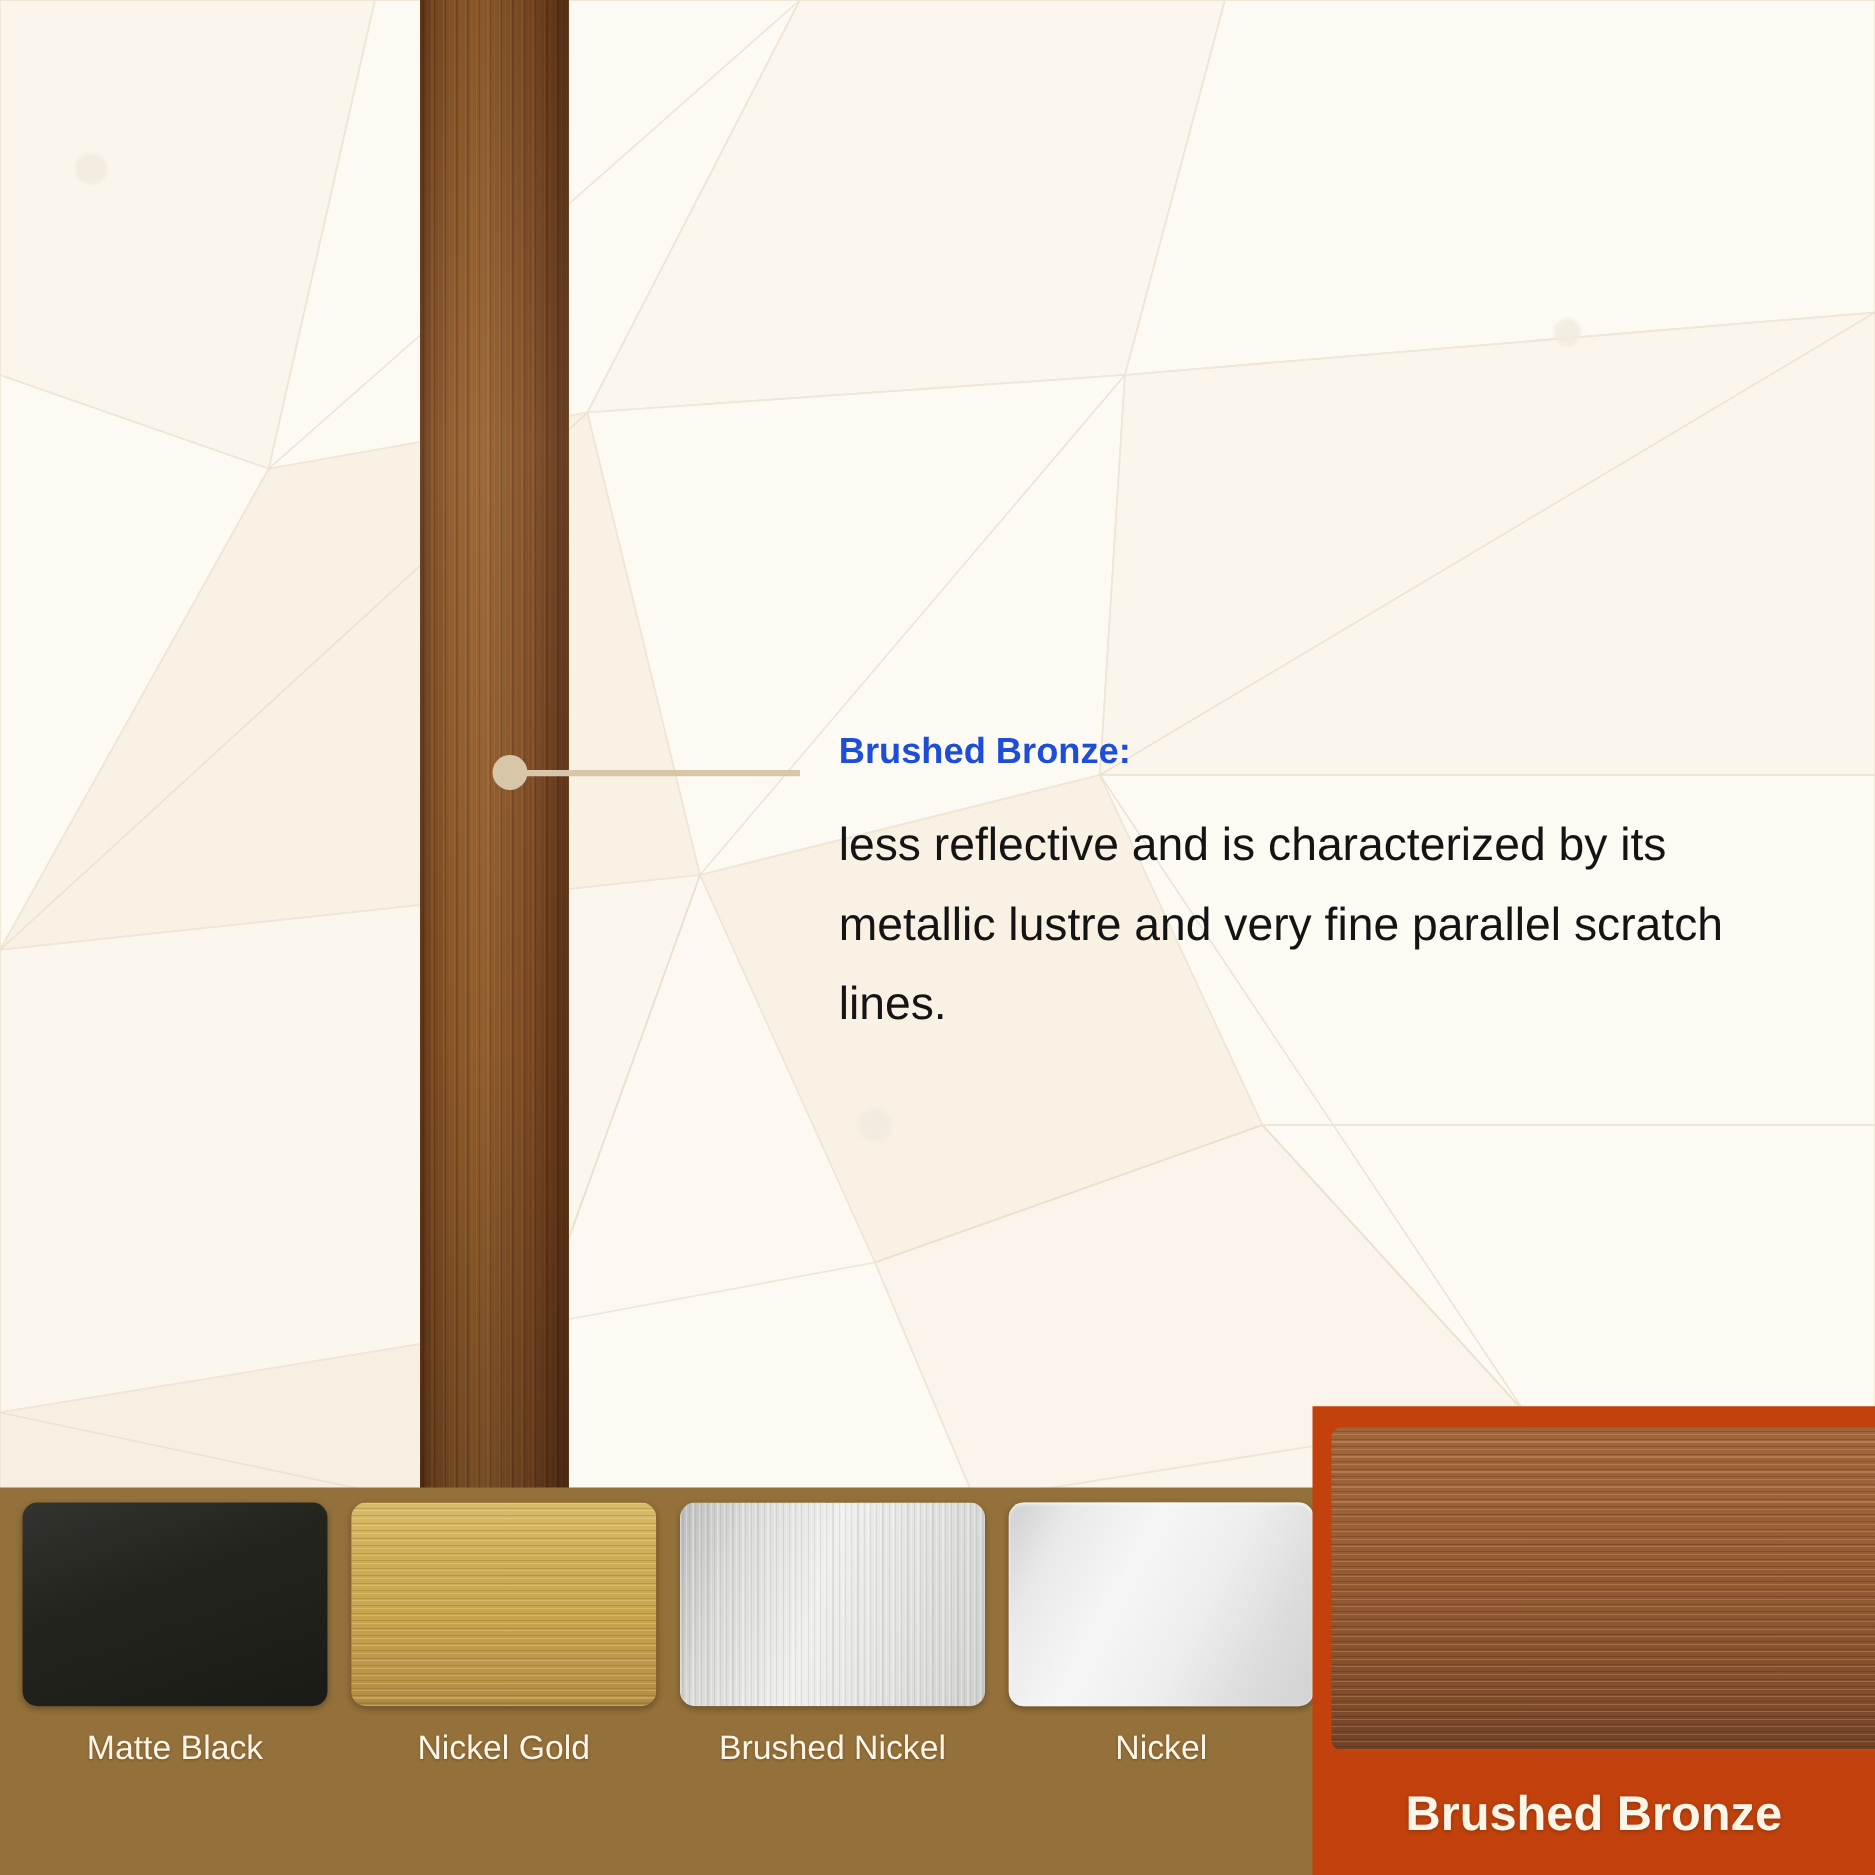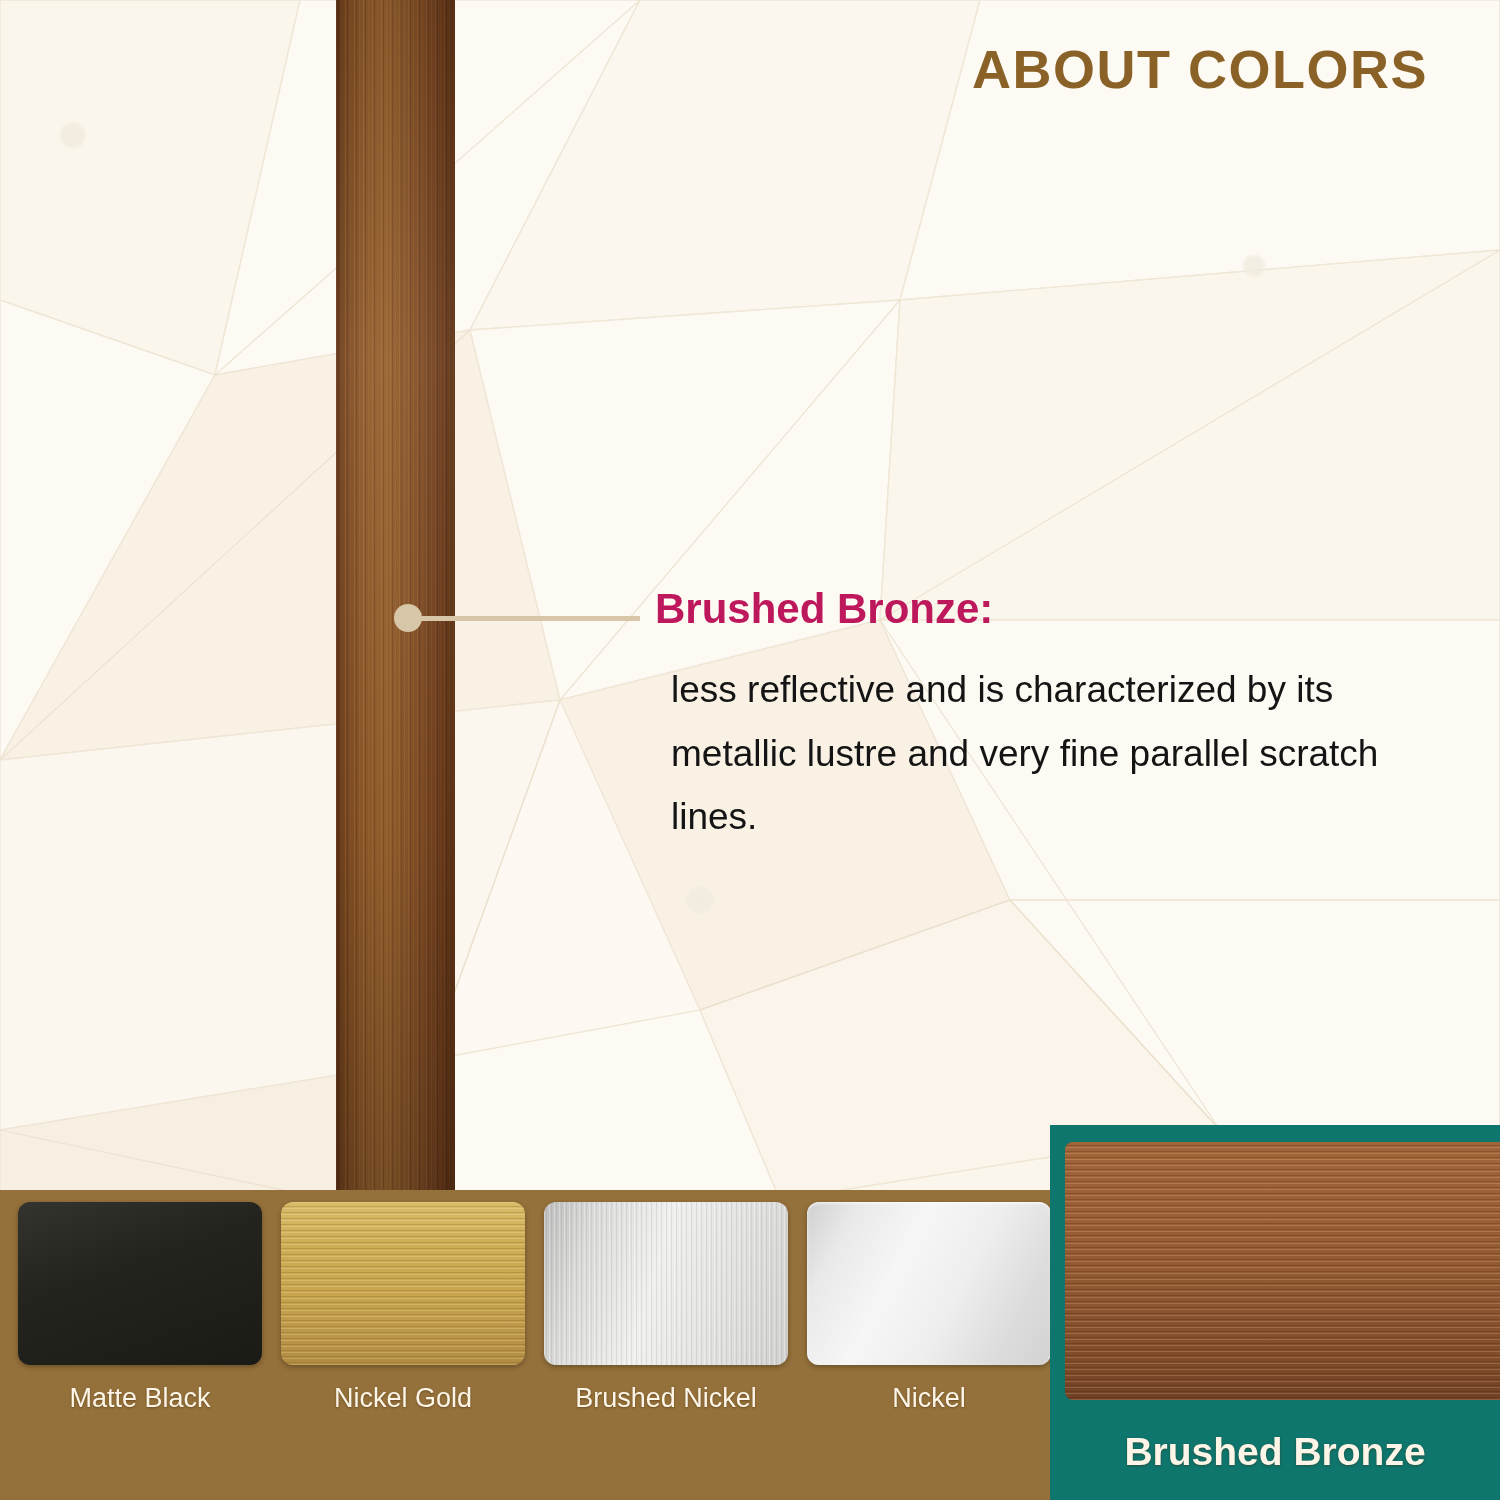--- a/index.html
+++ b/index.html
@@ -110,24 +110,24 @@
   }
 
   
   .text-block {
     position: absolute;
     left: 655px;
     top: 586px;
     width: 770px;
   }
   .callout-heading {
-    font-size: 42px;
+    font-size: 29px;
     font-weight: bold;
-    color: #be185d;
-    margin: 0 0 26px 0;
+    color: #1d4ed8;
+    margin: 0 0 26px 16px;
     line-height: 1.1;
   }
   .callout-body {
     font-size: 37px;
     color: #141414;
     line-height: 1.72;
     margin: 16px;
     font-weight: normal;
   }
 
@@ -212,21 +212,21 @@
     box-shadow: 0 2px 5px rgba(0,0,0,.28), inset 0 1px 3px rgba(255,255,255,.9);
   }
 
   
   .featured {
     position: absolute;
     left: 1050px;
     top: 1125px;
     width: 450px;
     height: 375px;
-    background: #0f766e;
+    background: #c2410c;
   }
   .featured-chip {
     position: absolute;
     left: 15px;
     top: 17px;
     width: 435px;
     height: 258px;
     border-radius: 8px 0 0 8px;
     background:
       repeating-linear-gradient(0deg,
@@ -294,21 +294,20 @@
   <div class="bg-dots">
     <div class="dot" style="left:60px;  top:122px; width:26px; height:26px;"></div>
     <div class="dot" style="left:1243px;top:255px; width:22px; height:22px;"></div>
     <div class="dot" style="left:686px; top:886px; width:28px; height:28px;"></div>
   </div>
 
   <div class="bronze-bar">
     <div class="bronze-bar-shade"></div>
   </div>
 
-  <div class="title">ABOUT COLORS</div>
 
   <div class="callout-line"></div>
   <div class="callout-dot"></div>
 
   <div class="text-block">
     <div class="callout-heading">Brushed Bronze:</div>
     <div class="callout-body">less reflective and is characterized by its metallic lustre and very fine parallel scratch lines.</div>
   </div>
 
   <div class="bottom-band"></div>

